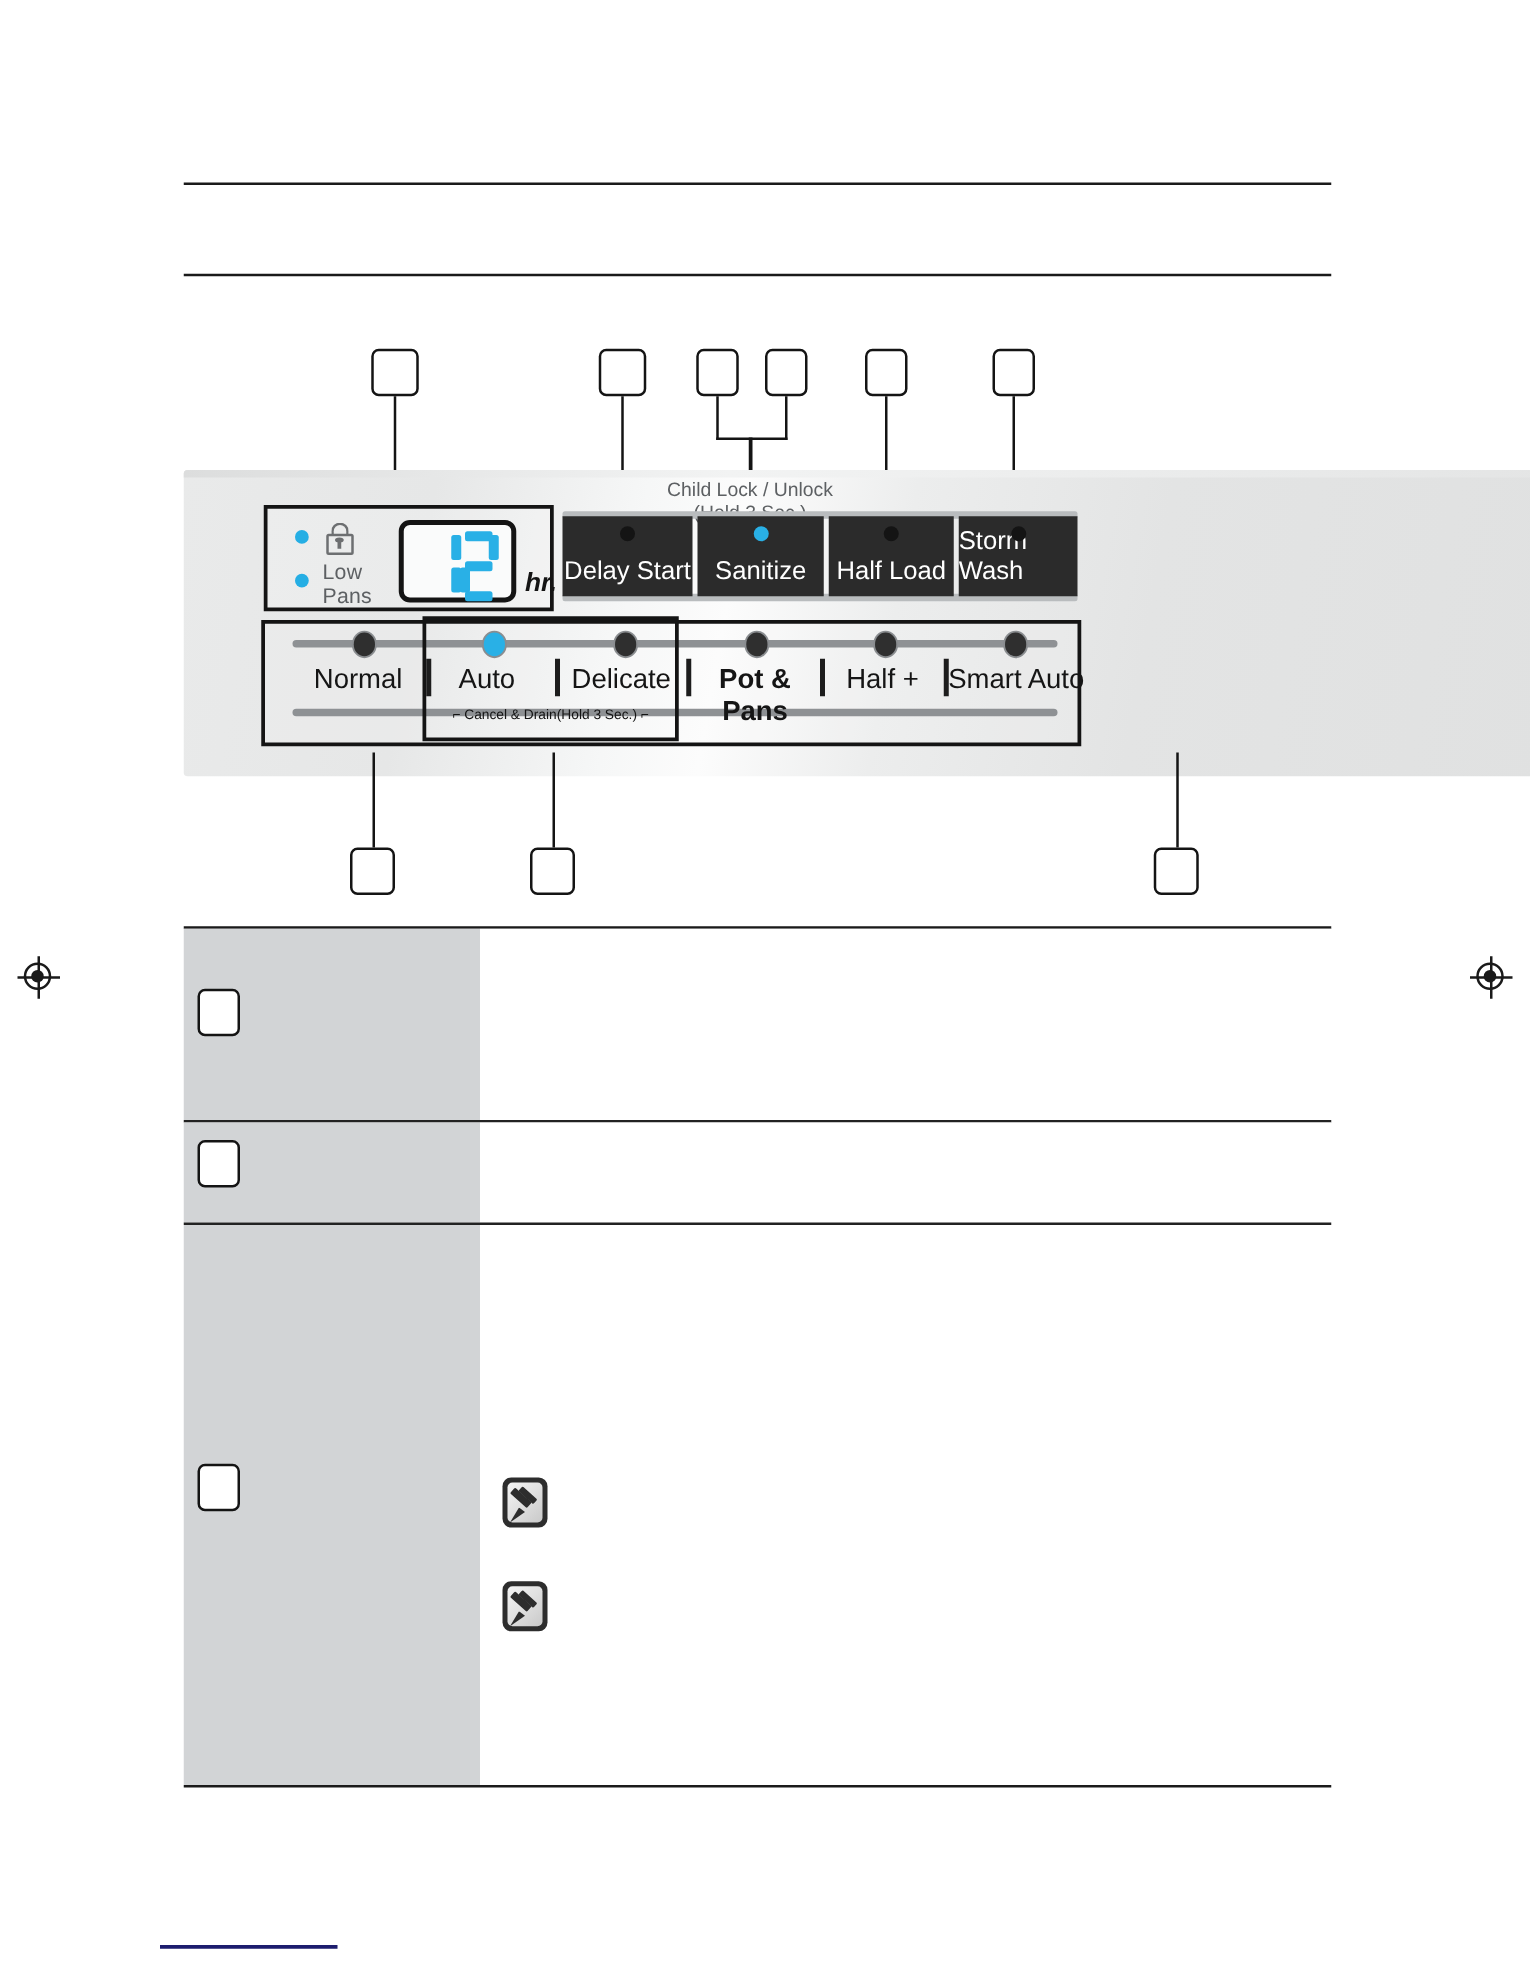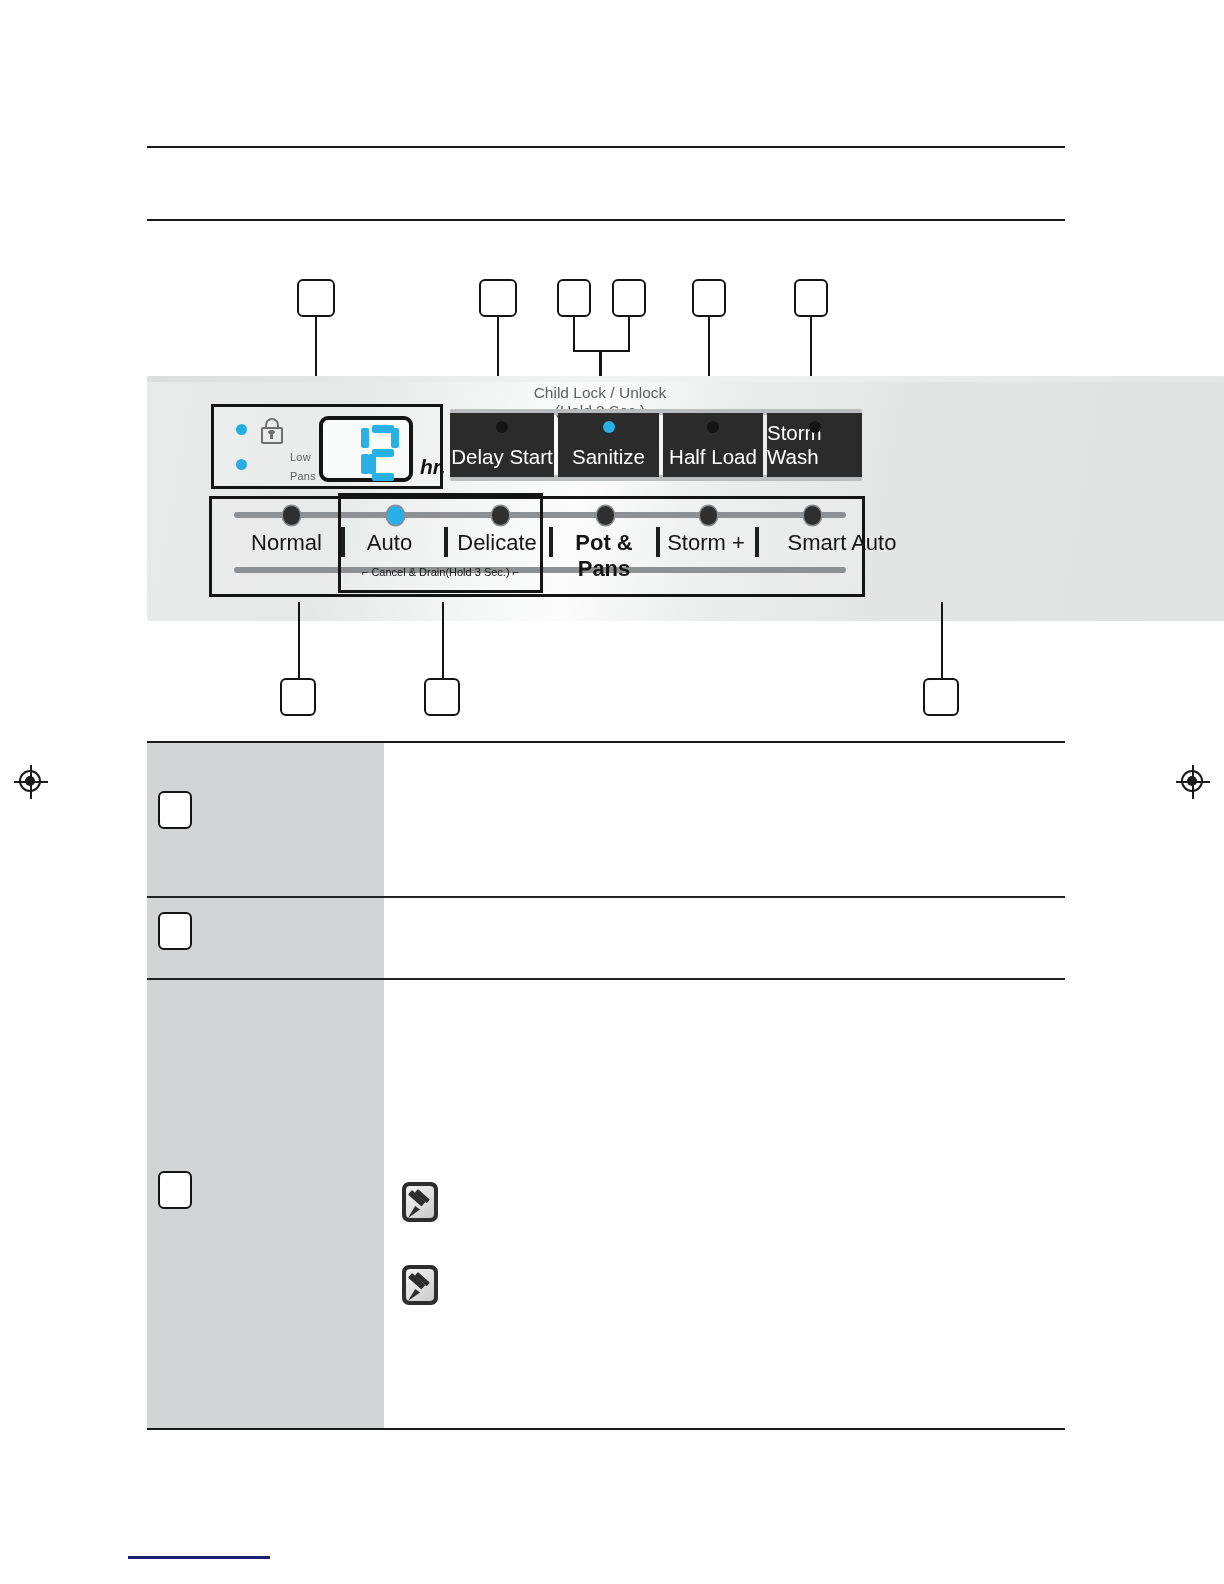--- a/index.html
+++ b/index.html
@@ -46,21 +46,21 @@
     border:3px solid #141414;background:rgba(255,255,255,0.18);box-sizing:border-box;
   }
   .led-dot{position:absolute;width:11px;height:11px;border-radius:50%;background:#25aee4;}
   .lock-icon{position:absolute;width:24px;height:26px;}
   .lock-icon .shackle{position:absolute;left:5px;top:0;width:14px;height:11px;box-sizing:border-box;
     border:2.5px solid #6d6f71;border-bottom:none;border-radius:7px 7px 0 0;}
   .lock-icon .body{position:absolute;left:1px;top:9px;width:22px;height:17px;box-sizing:border-box;
     border:2.5px solid #6d6f71;border-radius:2px;}
   .lock-icon .key{position:absolute;left:10px;top:13px;width:3px;height:8px;background:#6d6f71;}
   .lock-icon .keyh{position:absolute;left:8px;top:12px;width:7px;height:4px;border:2px solid #6d6f71;border-radius:50%;box-sizing:border-box;}
-  .lowrinse-txt{position:absolute;font-size:11px;color:#5d6063;line-height:19px;letter-spacing:.2px;margin-left:32px;}
+  .lowrinse-txt{position:absolute;font-size:17px;color:#5d6063;line-height:19px;letter-spacing:.2px;}
 
   .seg-screen{
     position:absolute;left:105px;top:9px;width:94px;height:66px;
     border:4px solid #141414;border-radius:9px;background:#fafbfb;box-sizing:border-box;
   }
   .seg-digit{position:absolute;width:32px;height:52px;}
   .seg{position:absolute;background:#29b0e6;}
   .seg.h{height:8px;border-radius:2px;}
   .seg.v{width:8px;border-radius:2px;}
   .hr-label{position:absolute;font-style:italic;font-weight:700;font-size:21px;color:#141414;}
@@ -250,23 +250,23 @@
     <div class="cyc-dot" style="left:592px;top:7px;"></div>
 
     <div class="cyc-label" style="left:22px;top:31px;width:105px;">Normal</div>
     <div class="cyc-sep" style="left:129px;top:28px;"></div>
     <div class="cyc-label" style="left:131px;top:31px;width:93px;">Auto</div>
     <div class="cyc-sep" style="left:232px;top:28px;"></div>
     <div class="cyc-label" style="left:236px;top:31px;width:98px;">Delicate</div>
     <div class="cyc-sep" style="left:337px;top:28px;"></div>
     <div class="cyc-label" style="left:340px;top:31px;width:104px;font-weight:bold;">Pot &amp; Pans</div>
     <div class="cyc-sep" style="left:444px;top:28px;"></div>
-    <div class="cyc-label" style="left:447px;top:31px;width:94px;">Storm +</div>
+    <div class="cyc-label" style="left:447px;top:31px;width:94px;">Half +</div>
     <div class="cyc-sep" style="left:543px;top:28px;"></div>
-    <div class="cyc-label" style="left:546px;top:31px;width:110px;margin-left:29px;">Smart Auto</div>
+    <div class="cyc-label" style="left:546px;top:31px;width:110px;">Smart Auto</div>
   </div>
 
   <div class="cancelbox" style="left:191px;top:117px;width:205px;height:100px;">
     <div class="cancel-txt" style="top:70px;">
       <span>⌐ Cancel &amp; Drain(Hold 3 Sec.) ⌐</span>
     </div>
   </div>
 
 </div>
 

